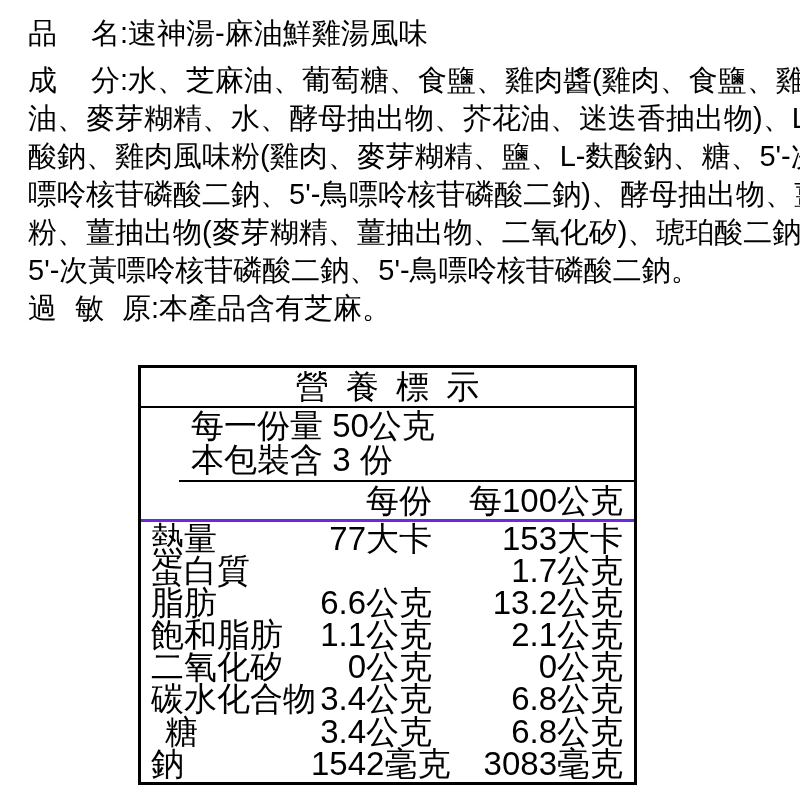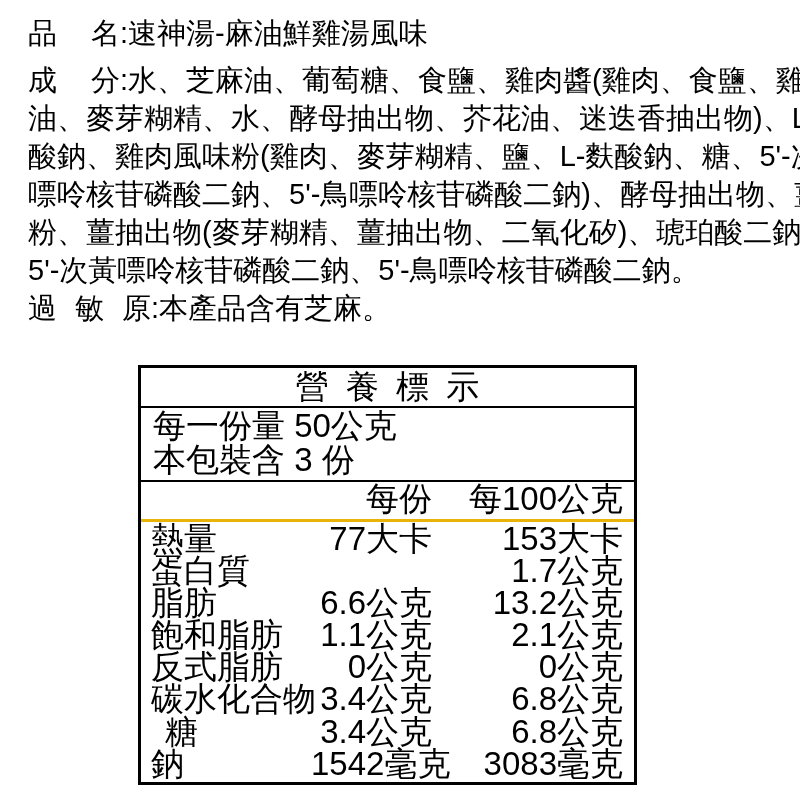--- a/index.html
+++ b/index.html
@@ -50,30 +50,30 @@
     display: flex;
     align-items: center;
     justify-content: center;
     border-bottom: 2px solid #000000;
     word-spacing: 8px;
     white-space: nowrap;
   }
   .serving-block {
     border-bottom: 2px solid #000000;
     padding: 1px 0 3px 12px;
+    margin-left: 38px;
   }
   .serving-block div {
     line-height: 34px;
     white-space: nowrap;
   }
   .nheader {
     display: flex;
     height: 36px;
-    align-items: flex-end;
-    border-bottom: 3px solid #eab308;
+    border-bottom: 3px solid #6d28d9;
     padding-bottom: 1px;
     box-sizing: content-box;
   }
   .nbody { padding: 1px 0 2px 0; }
   .nrow {
     display: flex;
     line-height: 32.1px;
     white-space: nowrap;
   }
   .col-name {
@@ -163,21 +163,21 @@
         <div class="col-p100">13.2公克</div>
       </div>
 
       <div class="nrow indent-2">
         <div class="col-name">飽和脂肪</div>
         <div class="col-ps">1.1公克</div>
         <div class="col-p100">2.1公克</div>
       </div>
 
       <div class="nrow indent-2">
-        <div class="col-name">反式脂肪</div>
+        <div class="col-name">二氧化矽</div>
         <div class="col-ps">0公克</div>
         <div class="col-p100">0公克</div>
       </div>
 
       <div class="nrow">
         <div class="col-name">碳水化合物</div>
         <div class="col-ps">3.4公克</div>
         <div class="col-p100">6.8公克</div>
       </div>
 

